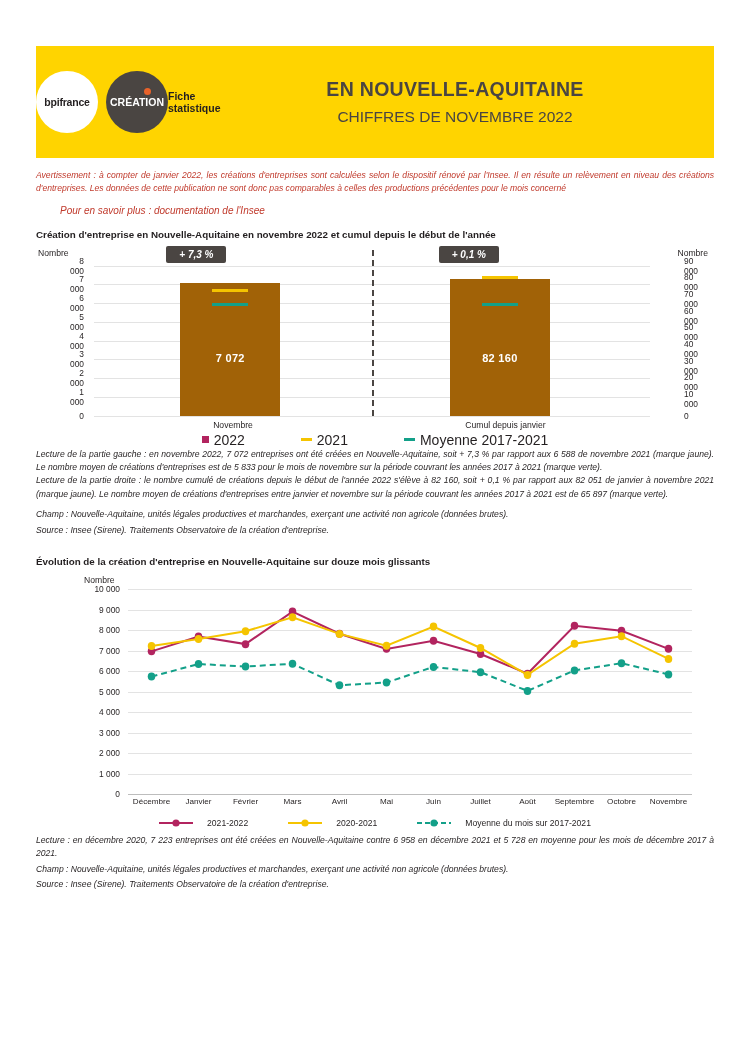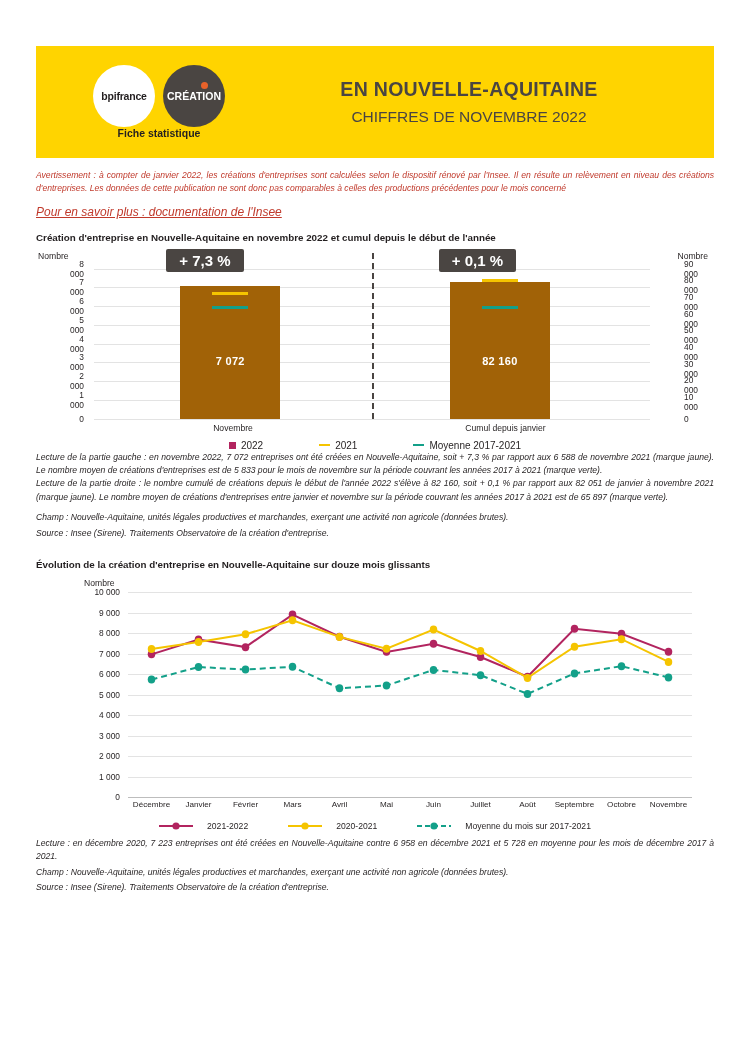--- a/index.html
+++ b/index.html
@@ -8,21 +8,21 @@
     font-family:"Liberation Sans", sans-serif;
     color:#231f20;position:relative;overflow:hidden;
   }
   .page{position:relative;width:750px;height:1061px;box-sizing:border-box;padding:0 36px;}
 
   
   .header{
     margin-top:46px;height:112px;background:#ffd400;display:flex;align-items:center;
     position:relative;
   }
-  .logos{width:190px;display:flex;align-items:center;justify-content:center;flex-direction:column;padding-left:28px;}
+  .logos{width:190px;display:flex;align-items:center;justify-content:center;flex-direction:row;}
   .logos-row{display:flex;align-items:center;gap:8px;}
   .logo-circle{
     width:62px;height:62px;border-radius:50%;background:#ffffff;display:flex;
     align-items:center;justify-content:center;font-size:10.5px;font-weight:bold;color:#231f20;
     letter-spacing:-0.2px;
   }
   .logo-circle2{
     width:62px;height:62px;border-radius:50%;background:#4a4542;display:flex;
     align-items:center;justify-content:center;color:#ffffff;font-size:10.5px;font-weight:bold;
     position:relative;
@@ -37,21 +37,21 @@
     font-size:19.5px;font-weight:bold;color:#4a4542;letter-spacing:0.3px;line-height:1.42;
   }
   .h-line3{font-size:15.5px;color:#4a4542;line-height:1.5;margin-top:1px;}
 
   
   .avert{
     margin-top:11px;font-style:italic;font-size:8.6px;color:#c0392b;line-height:1.55;
     text-align:justify;
   }
   .lien{
-    margin-top:9px;font-style:italic;font-size:12px;color:#c0392b;text-decoration:underline;
+    margin-top:9px;font-style:italic;font-size:10px;color:#c0392b;margin-left:24px;
   }
 
   .sec-title{
     margin-top:13px;font-size:9.8px;font-weight:bold;color:#231f20;
   }
 
   
   .chart1{position:relative;height:200px;margin-top:8px;}
   .c1-axislabel-l{position:absolute;left:2px;top:0;font-size:8.6px;color:#231f20;}
   .c1-axislabel-r{position:absolute;right:6px;top:0;font-size:8.6px;color:#231f20;}
@@ -66,30 +66,30 @@
     position:absolute;bottom:0;background:#a16207;
   }
   .bar .val{
     position:absolute;left:0;right:0;bottom:52px;text-align:center;color:#ffffff;
     font-size:11px;font-weight:bold;letter-spacing:0.3px;
   }
   .marker{position:absolute;height:3px;}
   .m-yellow{background:#f5c400;}
   .m-green{background:#13a089;}
   .badge{
-    position:absolute;background:#4a4542;color:#ffffff;font-size:15px;font-weight:bold;
-    padding:3px 13px;border-radius:2px;top:-1px;
+    position:absolute;background:#4a4542;color:#ffffff;font-size:10px;font-weight:bold;
+    padding:3px 13px;border-radius:2px;top:-1px;font-style:italic;
   }
   .divider{
     position:absolute;top:16px;height:158px;border-left:2px dashed #4a4542;
   }
   .xlab{position:absolute;font-size:8.6px;color:#231f20;text-align:center;}
   .legend1{
     position:absolute;left:0;right:0;bottom:0;display:flex;justify-content:center;gap:56px;
-    font-size:10px;color:#231f20;
+    font-size:14px;color:#231f20;
   }
   .legend1 .li{display:flex;align-items:center;gap:5px;}
   .sw-sq{width:7px;height:7px;background:#b2245f;display:inline-block;}
   .sw-dash{width:11px;height:2.5px;display:inline-block;}
 
   
   .note{
     font-style:italic;font-size:8.6px;color:#231f20;line-height:1.56;text-align:justify;
   }
   .note.tight{margin-top:7px;}

